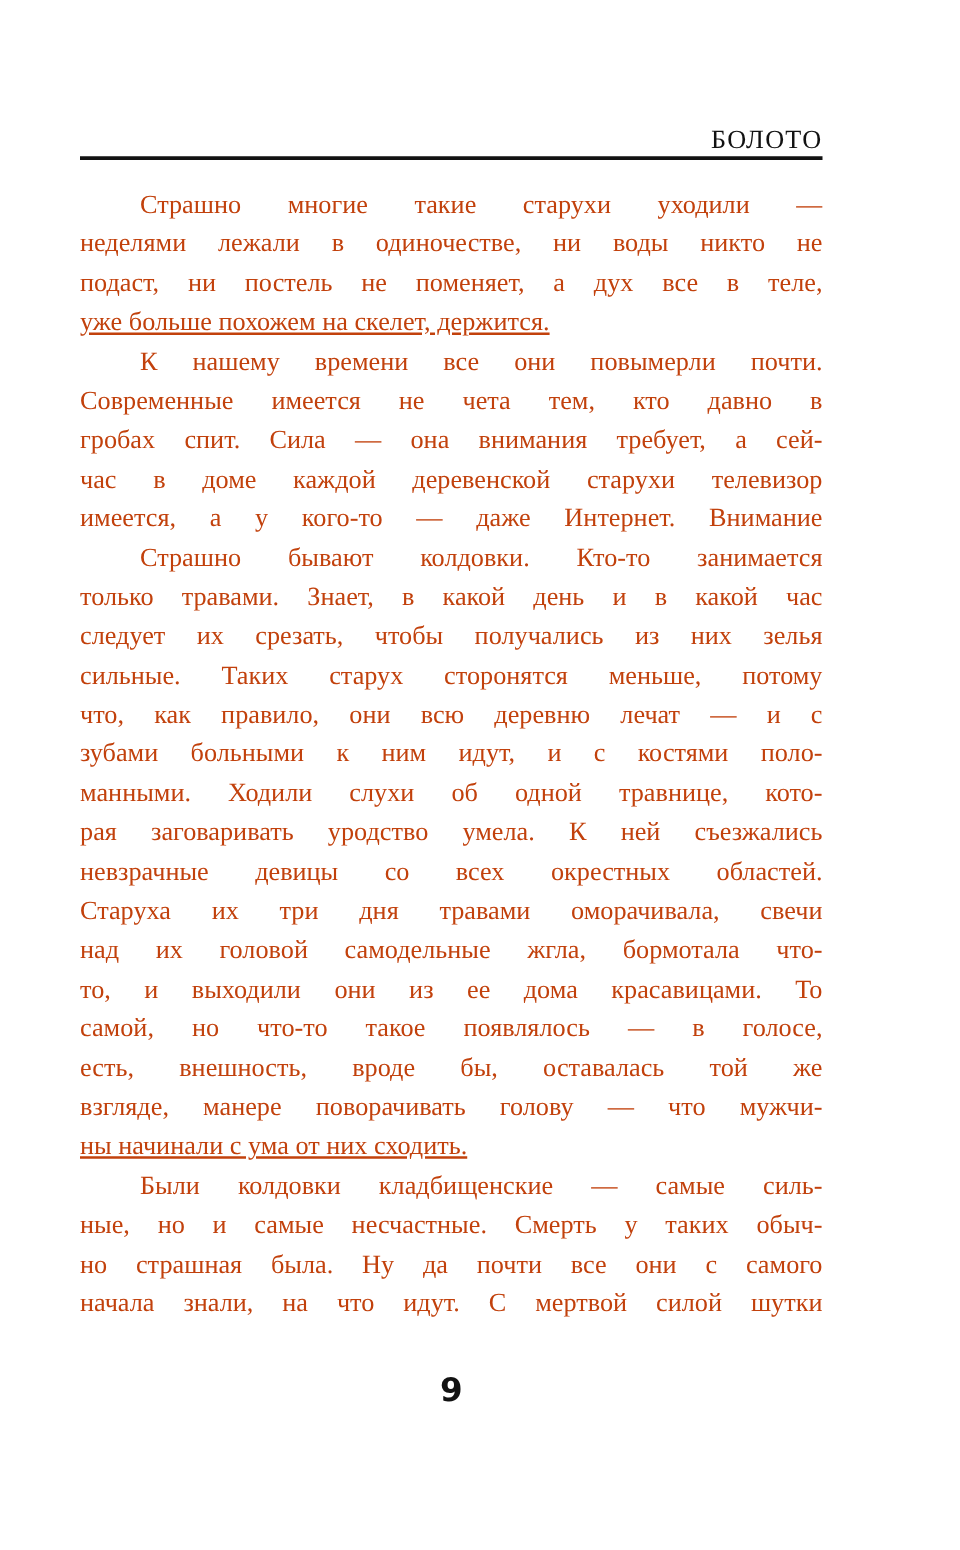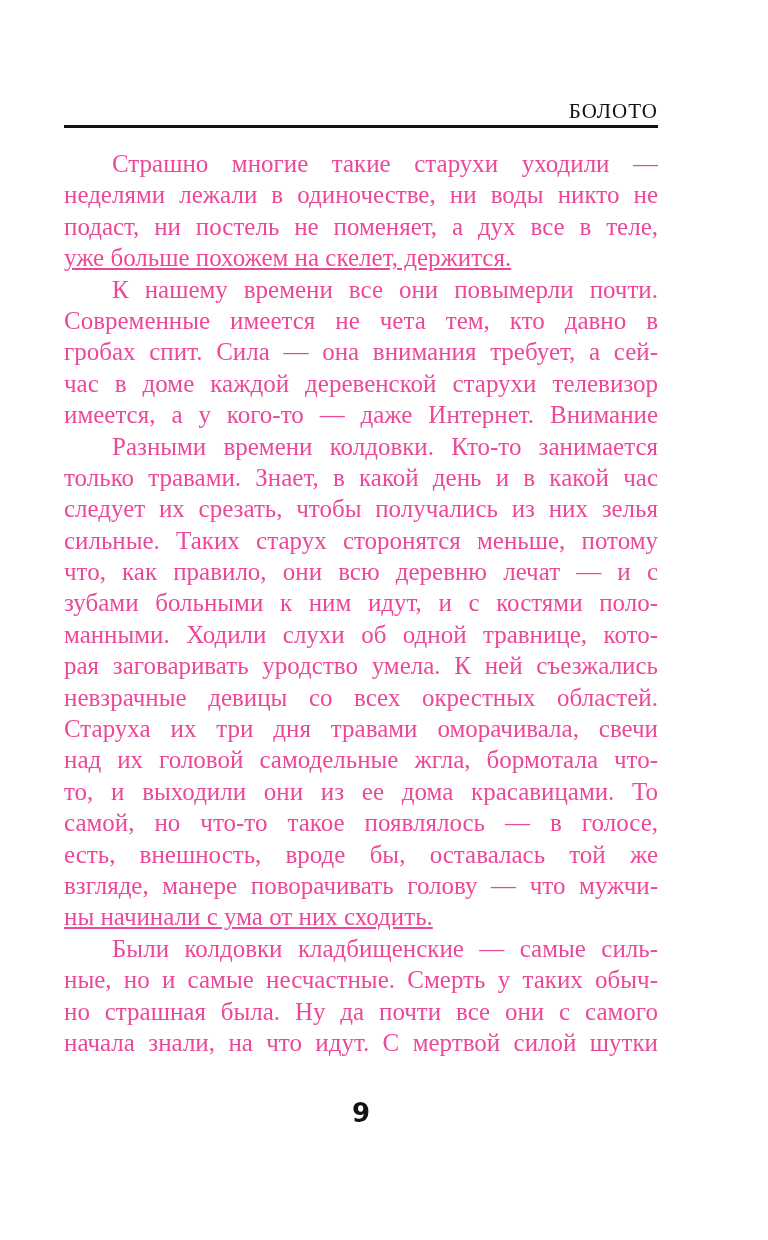--- a/index.html
+++ b/index.html
@@ -36,30 +36,30 @@
     height: 3px;
     background: #121212;
   }
   .text-block {
     position: absolute;
     top: 148px;
     left: 64px;
     width: 594px;
   }
   .line {
-    font-size: 25px;
+    font-size: 21px;
     line-height: 31.4px;
     height: 31.4px;
     text-align: justify;
     text-align-last: justify;
     -moz-text-align-last: justify;
     text-justify: inter-word;
     white-space: normal;
     overflow: hidden;
-    color: #ec4899;
+    color: #c2410c;
   }
   .line.first {
     text-indent: 48px;
   }
   .line.para-end {
     text-align-last: left;
     text-decoration: underline;
     -moz-text-align-last: left;
   }
   .page-number {
@@ -83,21 +83,21 @@
   <div class="text-block" id="text-block">
       <div class="line first">Страшно многие такие старухи уходили —</div>
       <div class="line">неделями лежали в одиночестве, ни воды никто не</div>
       <div class="line">подаст, ни постель не поменяет, а дух все в теле,</div>
       <div class="line para-end">уже больше похожем на скелет, держится.</div>
       <div class="line first">К нашему времени все они повымерли почти.</div>
       <div class="line">Современные имеется не чета тем, кто давно в</div>
       <div class="line">гробах спит. Сила — она внимания требует, а сей-</div>
       <div class="line">час в доме каждой деревенской старухи телевизор</div>
       <div class="line">имеется, а у кого-то — даже Интернет. Внимание</div>
-      <div class="line first">Разными времени колдовки. Кто-то занимается</div>
+      <div class="line first">Страшно бывают колдовки. Кто-то занимается</div>
       <div class="line">только травами. Знает, в какой день и в какой час</div>
       <div class="line">следует их срезать, чтобы получались из них зелья</div>
       <div class="line">сильные. Таких старух сторонятся меньше, потому</div>
       <div class="line">что, как правило, они всю деревню лечат — и с</div>
       <div class="line">зубами больными к ним идут, и с костями поло-</div>
       <div class="line">манными. Ходили слухи об одной травнице, кото-</div>
       <div class="line">рая заговаривать уродство умела. К ней съезжались</div>
       <div class="line">невзрачные девицы со всех окрестных областей.</div>
       <div class="line">Старуха их три дня травами оморачивала, свечи</div>
       <div class="line">над их головой самодельные жгла, бормотала что-</div>

